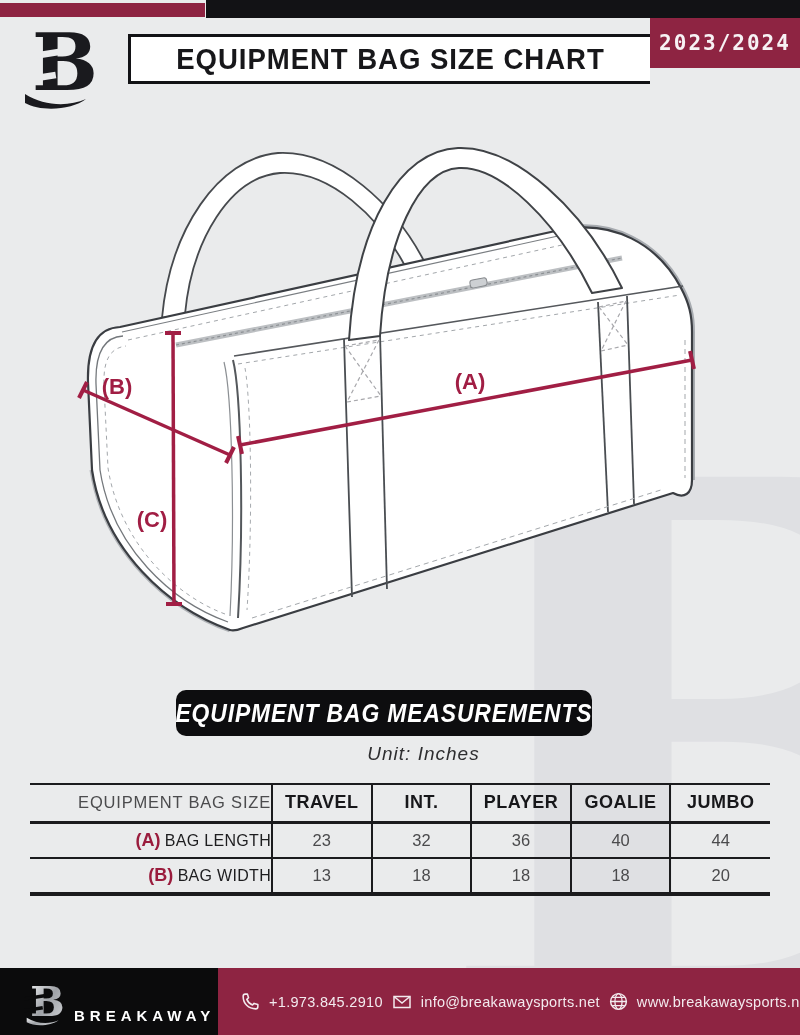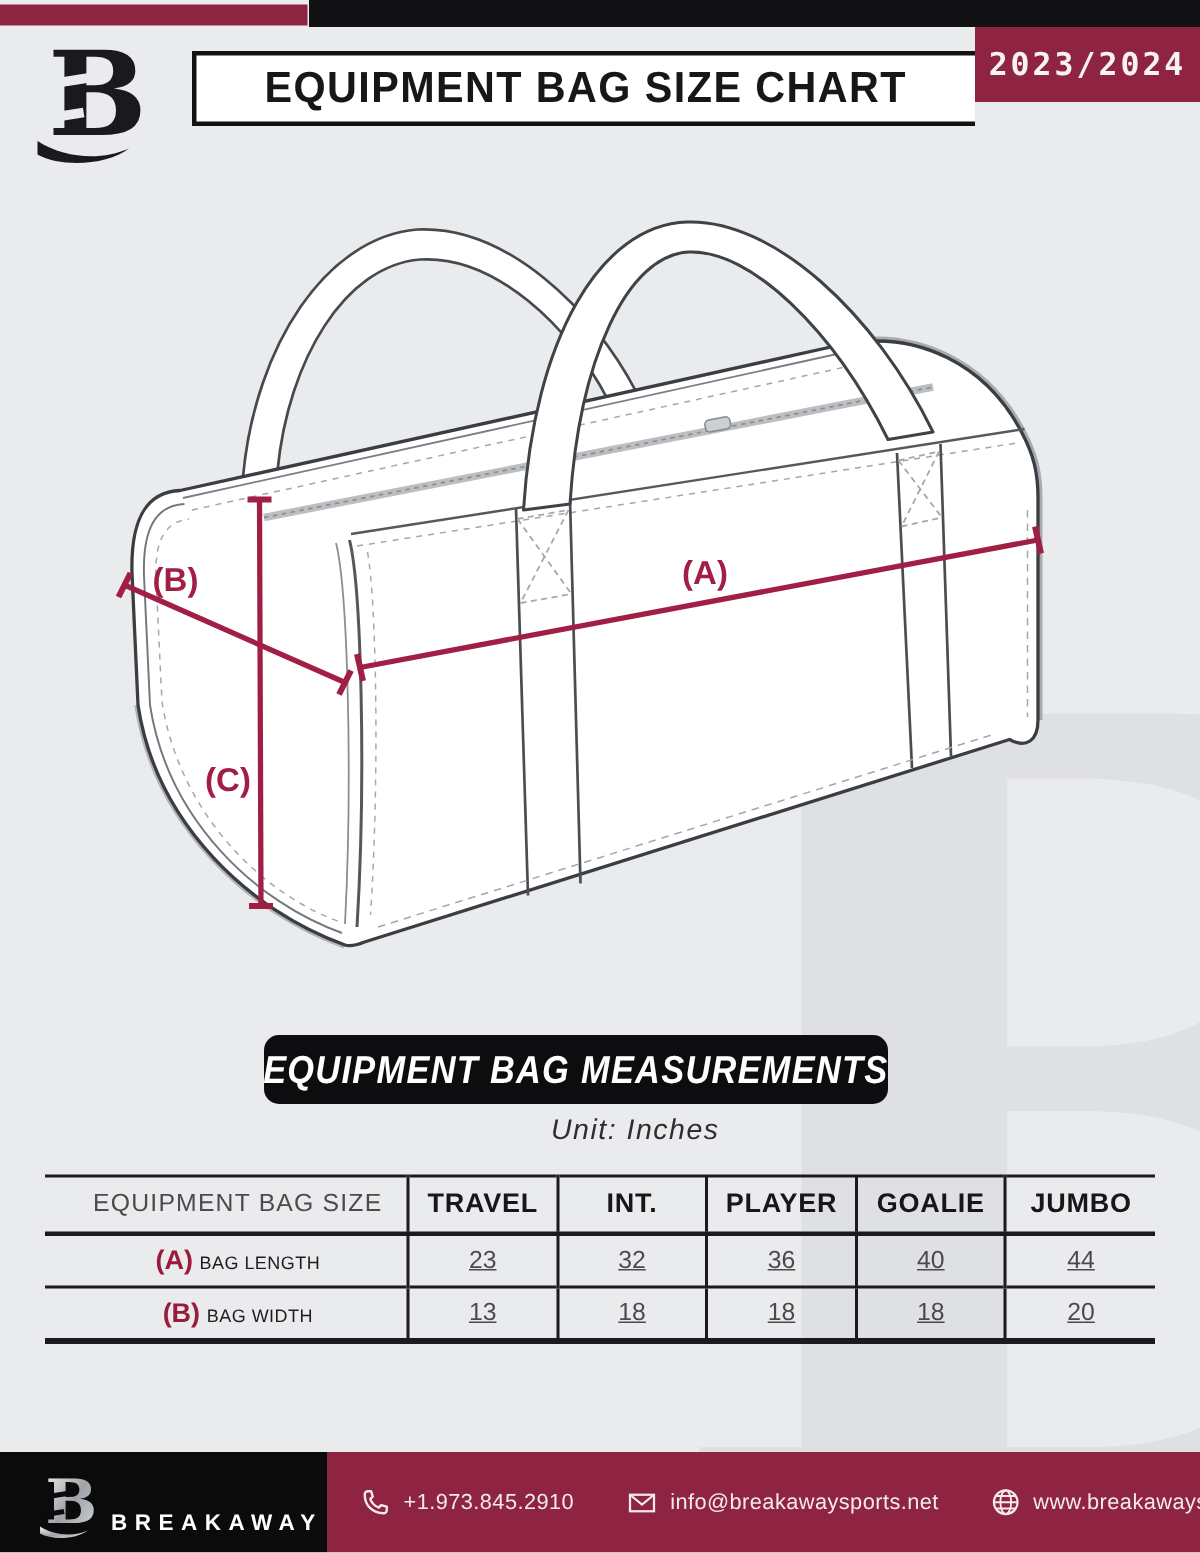--- a/index.html
+++ b/index.html
@@ -32,35 +32,35 @@
     transform:scaleX(0.88); white-space:nowrap; }
   .unit-line { position:absolute; left:0; top:743px; width:800px; text-align:center; z-index:2;padding-left:47px; }
   .unit-line span { font-style:italic; font-size:19px; color:#2e2e30; letter-spacing:1px; }
 
   
   .size-table { position:absolute; left:30px; top:783px; width:740px; border-collapse:collapse;
     table-layout:fixed; z-index:2; border-top:2px solid #1b1b1d; border-bottom:4px solid #1b1b1d; }
   .size-table col.c-label { width:242px; }
   .size-table col.c-val { width:99.6px; }
   .size-table th, .size-table td { border-left:2px solid #1b1b1d; text-align:center; vertical-align:middle; }
-  .size-table th:first-child, .size-table td:first-child { border-left:none; text-align:center; padding-left:16px; }
+  .size-table th:first-child, .size-table td:first-child { border-left:none; text-align:right; padding-left:16px; }
   .size-table thead tr { height:38px; border-bottom:3px solid #1b1b1d; }
   .size-table tbody tr { height:36px; border-bottom:2px solid #1b1b1d; }
   .size-table tbody tr:last-child { border-bottom:none; }
   .th-size { font-weight:normal; font-size:16.5px; color:#4b4b4d; letter-spacing:0.8px; }
   .th-col { font-weight:bold; font-size:18px; color:#17171a; letter-spacing:0.5px; }
   .row-prefix { font-weight:bold; color:#9A1C3D; font-size:18px; }
-  .row-label { color:#1d1d1f; font-size:12px; letter-spacing:0.3px; }
-  .cell-num { font-size:16.5px; color:#4a4a4c;text-decoration:underline; }
+  .row-label { color:#1d1d1f; font-size:16px; letter-spacing:0.3px; }
+  .cell-num { font-size:16.5px; color:#4a4a4c; }
 
   
   .footer { position:absolute; left:0; top:968px; width:800px; height:67px; z-index:2; display:flex; }
   .footer-black { width:218px; height:67px; background:#0b0b0c; display:flex; align-items:center; }
   .footer-maroon { width:582px; height:67px; background:#8E2442; display:flex; align-items:center;
-    padding-left:22px; gap:26px; }
+    padding-left:22px; gap:0; }
   .brand-name { color:#ffffff; font-size:15px; font-weight:bold; letter-spacing:5px; margin-left:6px; white-space:nowrap;margin-top:28px; }
   .contact { display:flex; align-items:center; gap:8px; }
   .contact span { color:#f3eaee; font-size:14.5px; letter-spacing:0.3px; white-space:nowrap; }
   .contact + .contact { margin-left:8px; }
   .c-icon { display:block; }
 </style>
 </head>
 <body>
 
 <div class="page">

